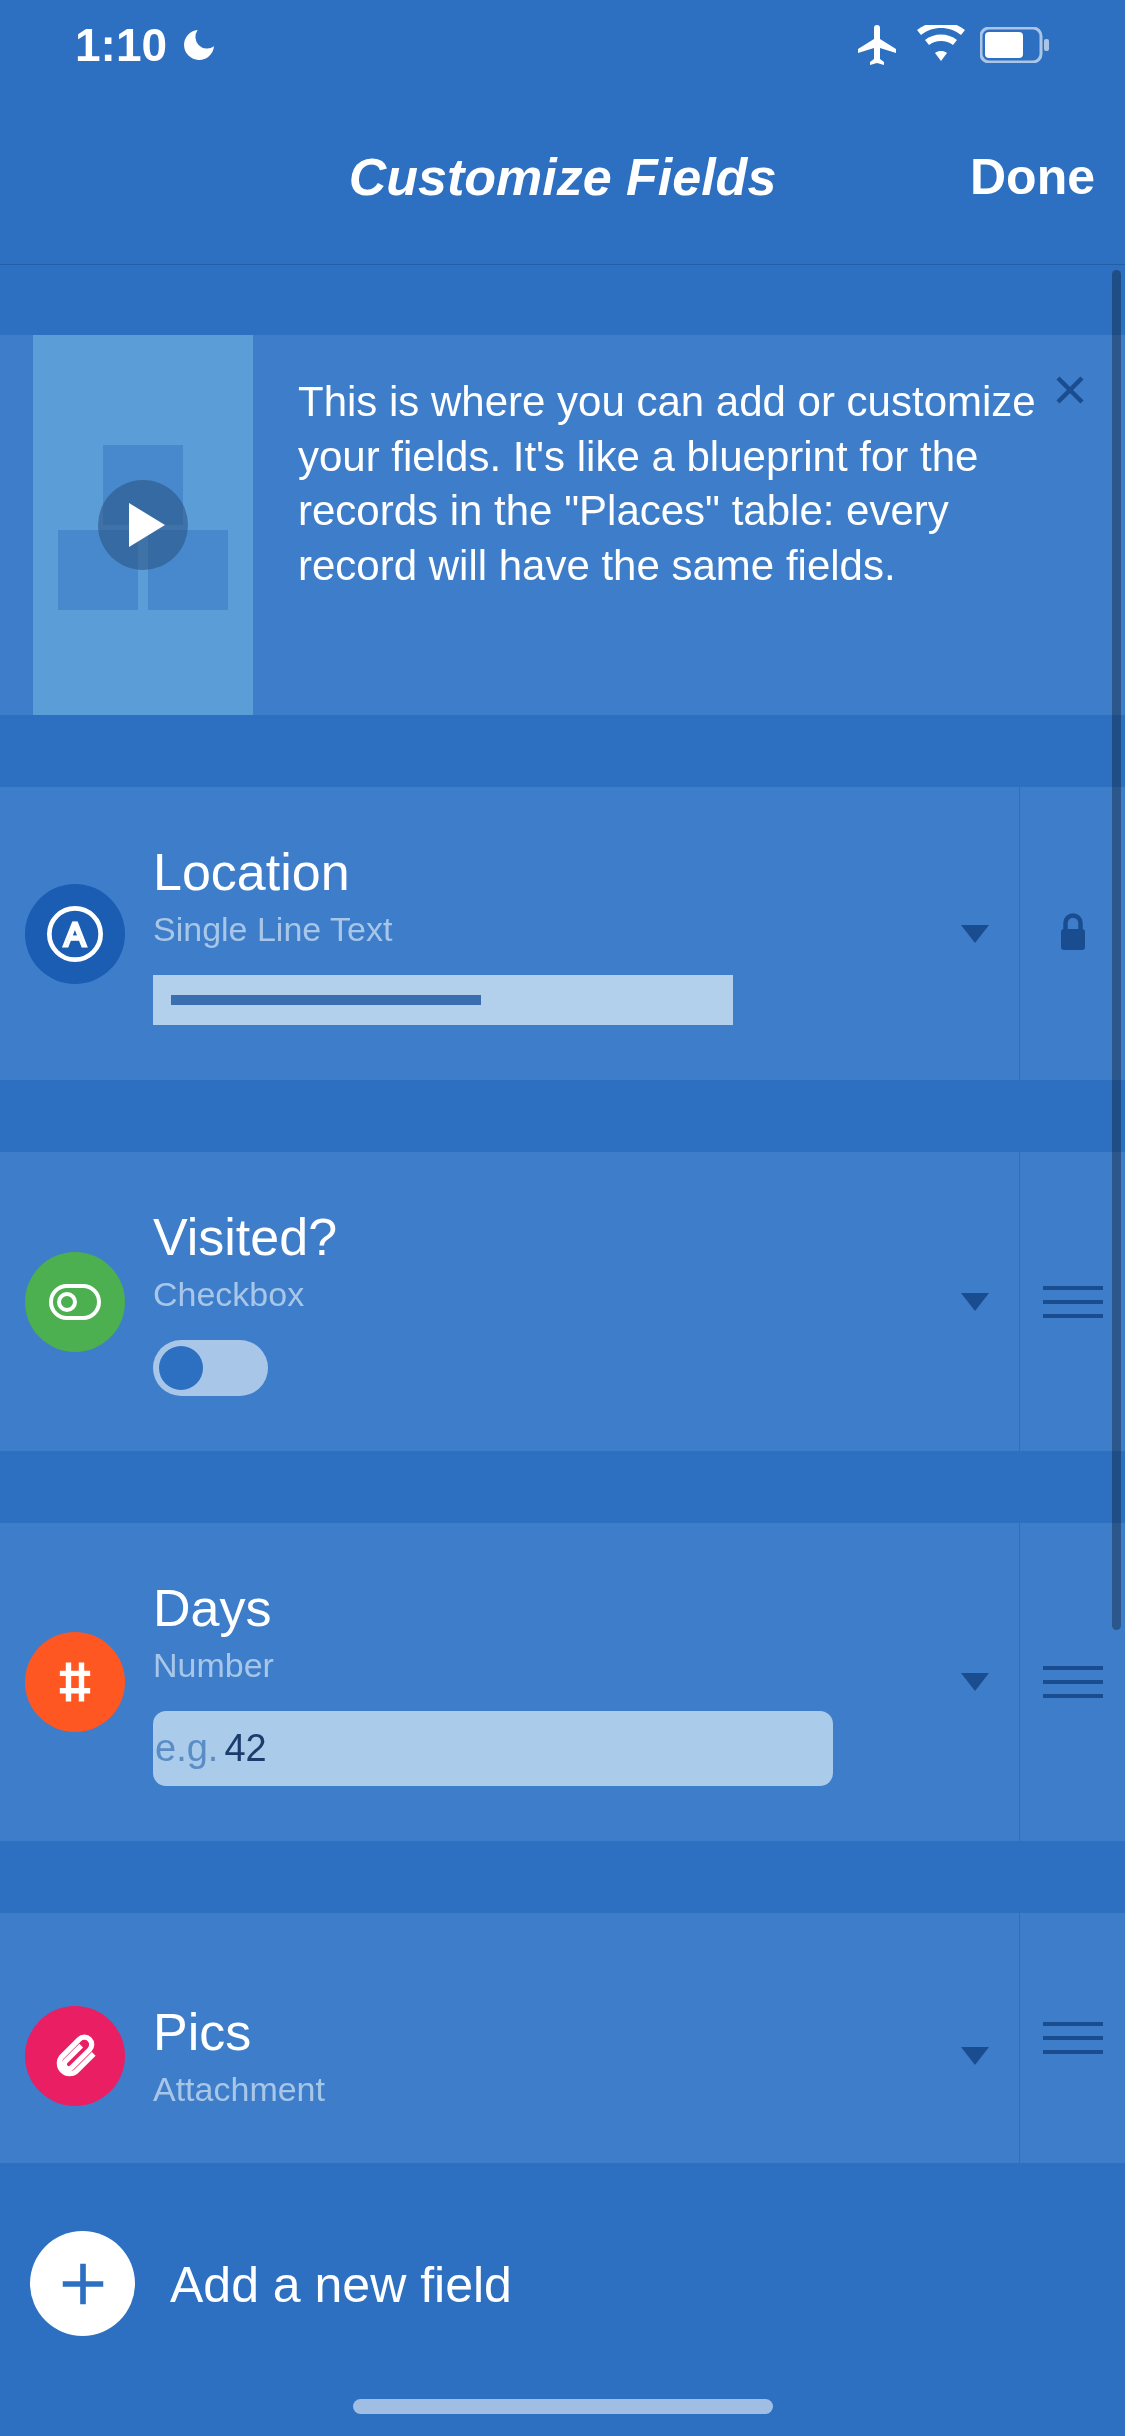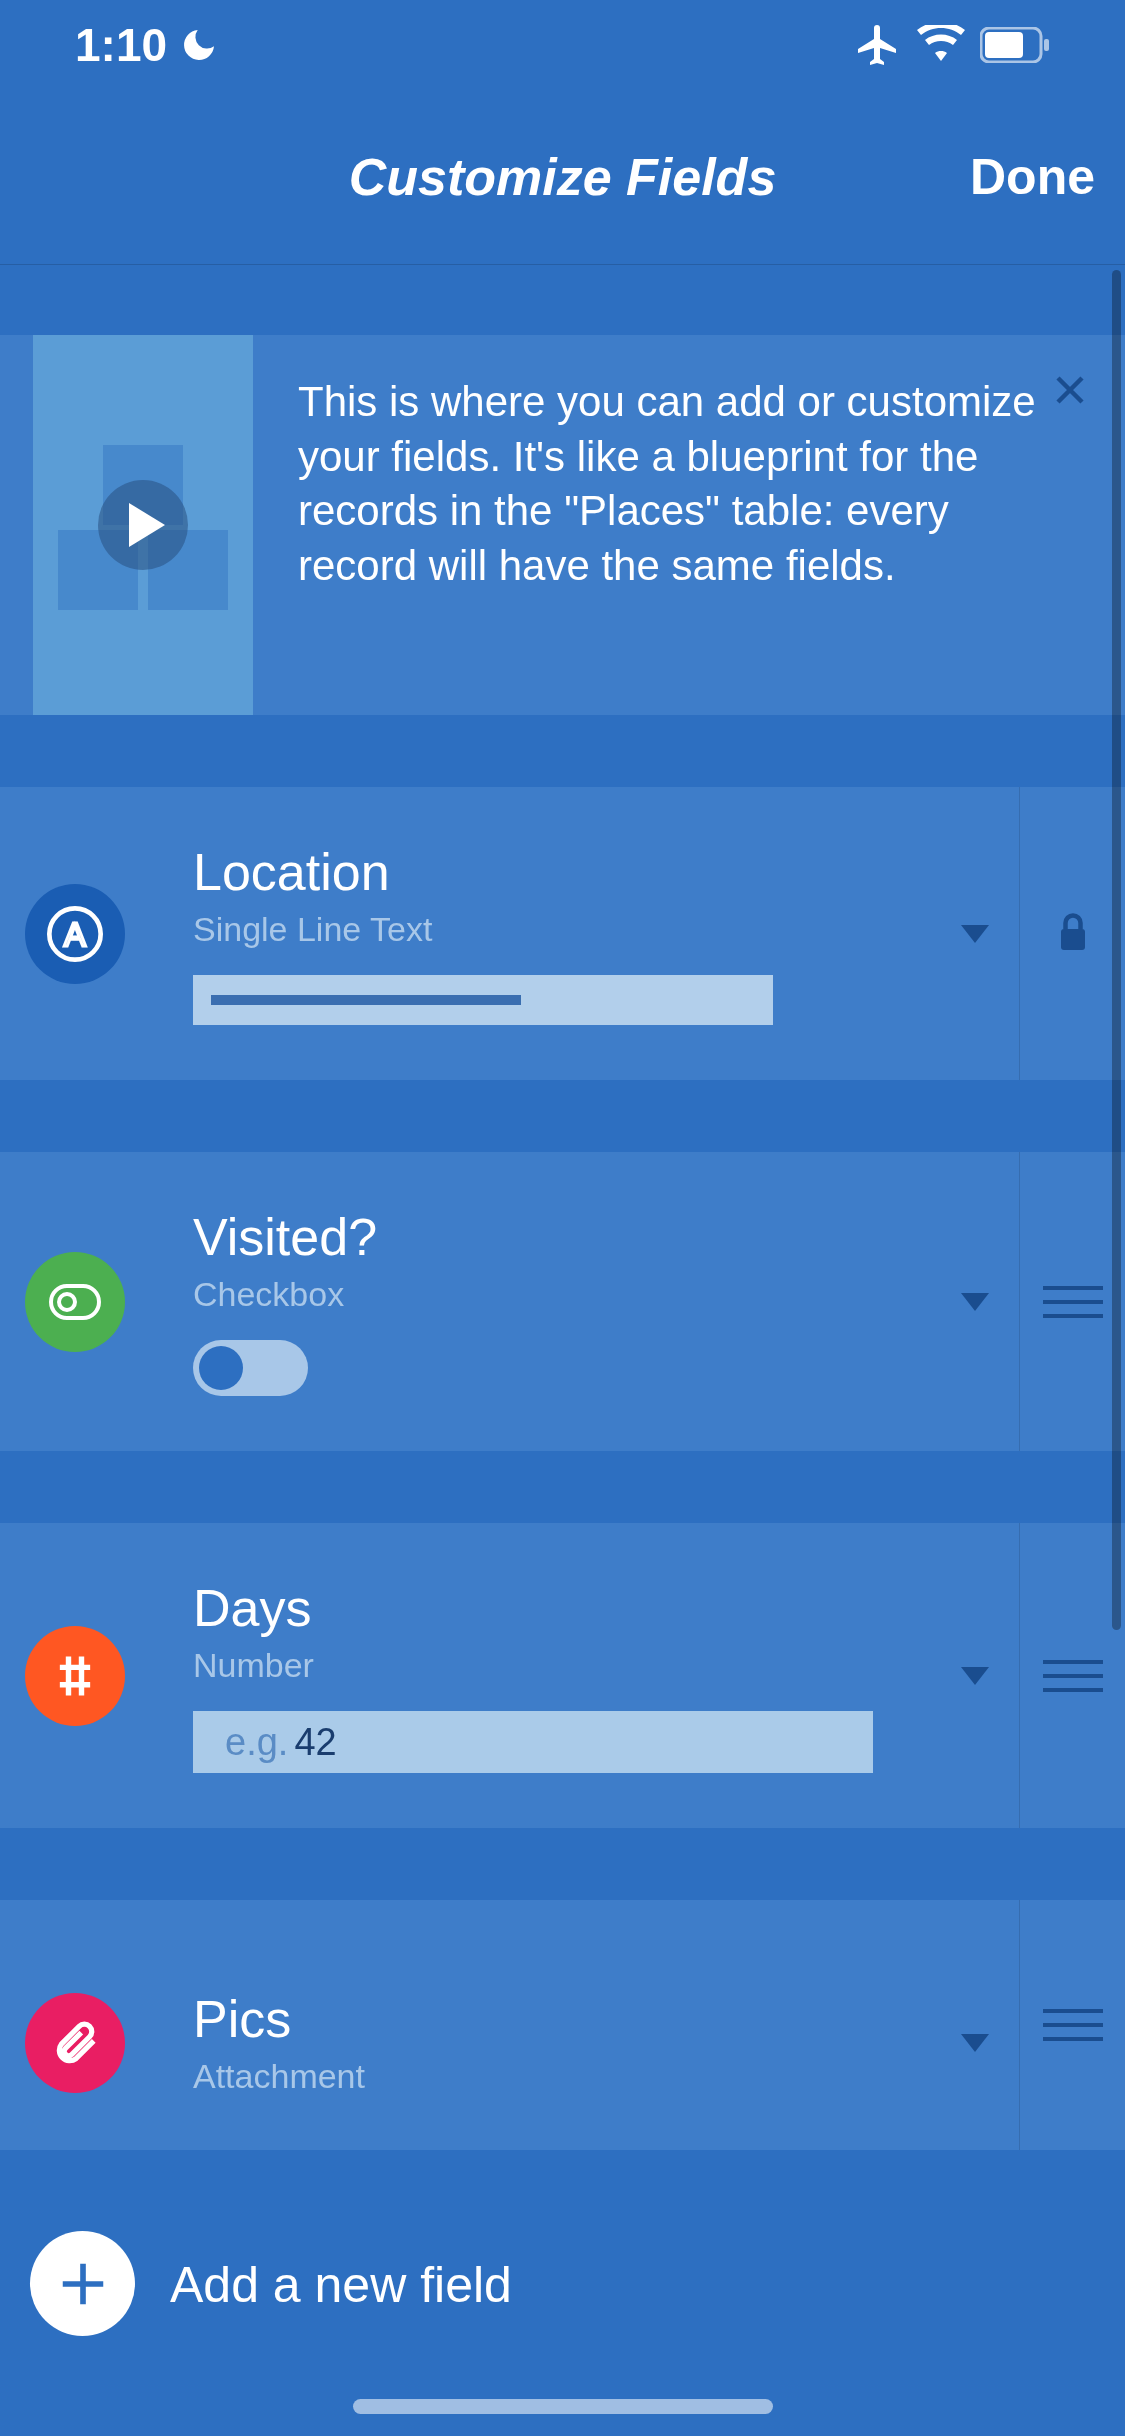--- a/index.html
+++ b/index.html
@@ -148,21 +148,20 @@
 }
 .field-icon.text { background: #1a5db3; }
 .field-icon.check { background: #4caf50; }
 .field-icon.number { background: #ff5722; }
 .field-icon.attach { background: #e91e63; }
 .field-body {
   flex: 1;
   display: flex;
   flex-direction: column;
   gap: 8px;
-  margin-left: 40px;
 }
 .field-name {
   color: #fff;
   font-size: 52px;
   font-weight: 400;
 }
 .field-type {
   color: #a8c7e8;
   font-size: 34px;
 }
@@ -196,26 +195,27 @@
   left: 6px;
   top: 6px;
   width: 44px;
   height: 44px;
   border-radius: 50%;
   background: #2d6fc1;
 }
 .field-preview-number {
   margin-top: 18px;
   width: 680px;
-  height: 62px;
+  height: 75px;
   background: #aacbe9;
   display: flex;
   align-items: center;
-  padding: 0 32px;
+  padding: 0 2px;
   font-size: 38px;
+  border-radius: 13px;
 }
 .field-preview-number .eg { color: #5a8cc5; }
 .field-preview-number .val { color: #1a3d6e; margin-left: 6px; }
 .field-chevron {
   width: 0;
   height: 0;
   border-left: 14px solid transparent;
   border-right: 14px solid transparent;
   border-top: 18px solid #1a4d8f;
   align-self: center;

